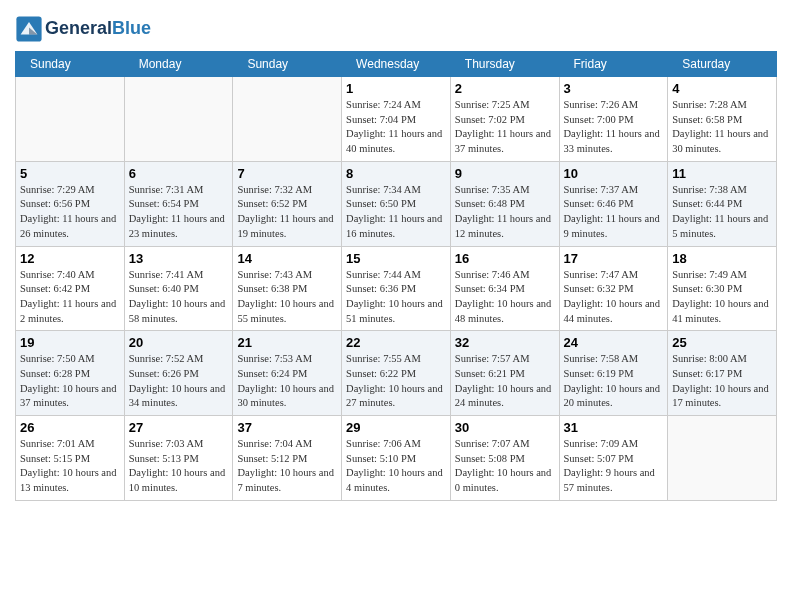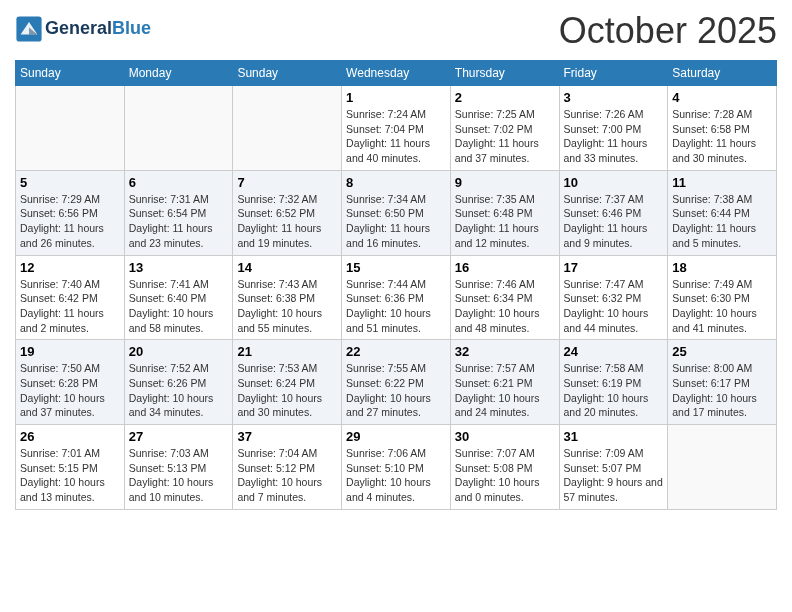--- a/index.html
+++ b/index.html
@@ -46,21 +46,21 @@
       color: #555;
     }
     .calendar {
       width: 100%;
       border-collapse: collapse;
       font-size: 11px;
     }
     .calendar th {
       background: #2a7ab5;
       color: #fff;
-      padding: 5px 4px;
+      padding: 5px 14px;
       text-align: left;
       font-size: 12px;
       font-weight: normal;
       border: 1px solid #2a7ab5;
     }
     .calendar td {
       border: 1px solid #ccc;
       vertical-align: top;
       padding: 4px;
       width: calc(100% / 7);
@@ -73,20 +73,21 @@
     .day-num {
       font-size: 13px;
       font-weight: bold;
       margin-bottom: 2px;
       display: block;
     }
     .day-info {
       color: #333;
       font-size: 10.5px;
       line-height: 1.4;
+      font-family: Liberation Serif, serif;
     }
     .row-alt td {
       background: #f0f4f8;
     }
   </style>
 </head>
 <body>
 
 <div class="header">
   <div class="logo">
@@ -95,21 +96,20 @@
       <polygon points="8,28 20,10 32,28" fill="white" opacity="0.9"></polygon>
       <polygon points="20,18 32,28 20,28" fill="#1a3a5c" opacity="0.5"></polygon>
     </svg>
     <div>
       <div class="logo-text">
         <span style="color:#1a3a5c">General</span><span style="color:#2a7ab5">Blue</span>
       </div>
     </div>
   </div>
   <div class="title-section">
-    <div class="month-title">October 2025</div>
   </div>
 </div>
 
 <table class="calendar">
   <thead>
     <tr>
     <th>Sunday</th>
         <th>Monday</th>
         <th>Sunday</th>
         <th>Wednesday</th>

